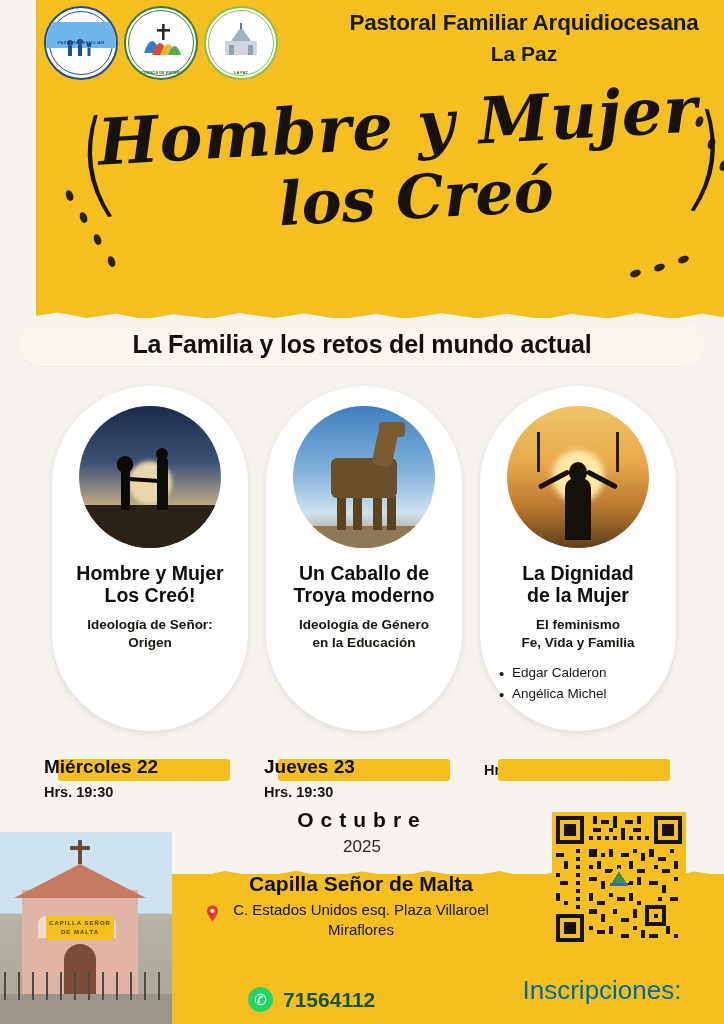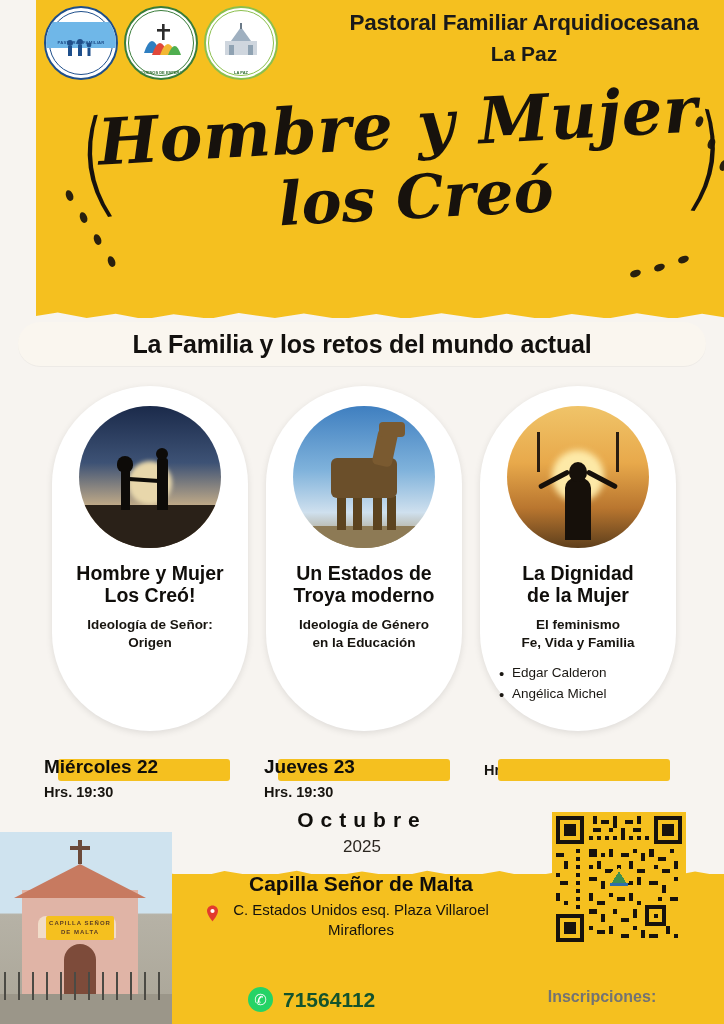--- a/index.html
+++ b/index.html
@@ -241,21 +241,21 @@
   
   .wa { position: absolute; left: 248px; bottom: 12px; display: flex; align-items: center; gap: 10px; }
   .wa-ic { width: 25px; height: 25px; border-radius: 50%; background: #25d366; position: relative; }
   .wa-ic::after { content: "✆"; position: absolute; inset: 0; color: #fff; font-size: 15px; text-align: center; line-height: 25px; }
   .wa .num { font-size: 21px; font-weight: bold; color: #14532d; }
 
   
   .qr { position: absolute; right: 38px; top: 812px; width: 134px; height: 134px; }
   .qr svg { display: block; }
   .insc { position: absolute; right: 32px; bottom: 18px; width: 180px; text-align: center; }
-  .insc .l1 { font-size: 16px; font-weight: bold; color: #737373; }
+  .insc .l1 { font-size: 26px; font-weight: normal; color: #0369a1; }
   .insc .l2 { font-size: 20px; font-weight: bold; color: #100e0b; margin-top: 4px; }
 </style>
 </head>
 <body>
 
 <div class="poster">
 
   <div class="top-yellow">
 
     <div class="logos">
@@ -357,21 +357,21 @@
         <div class="base"></div>
         <div class="leg l1"></div>
         <div class="leg l2"></div>
         <div class="leg l3"></div>
         <div class="leg l4"></div>
         <div class="horse-body"></div>
         <div class="horse-neck"></div>
         <div class="horse-head"></div>
       </div>
       <h3>
-        <span>Un Estados de</span><br>
+        <span>Un Caballo de</span><br>
         <span>Troya moderno</span>
       </h3>
       <div class="sub">
         <span>Ideología de Género</span><br>
         <span>en la Educación</span>
       </div>
     </div>
 
     <div class="card c3">
       <div class="circ img3">

